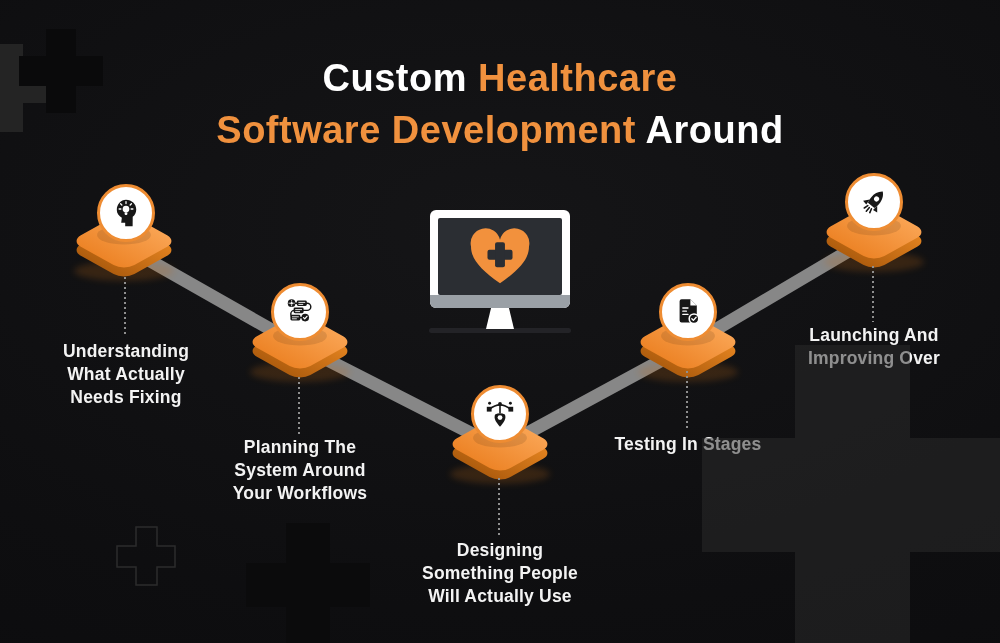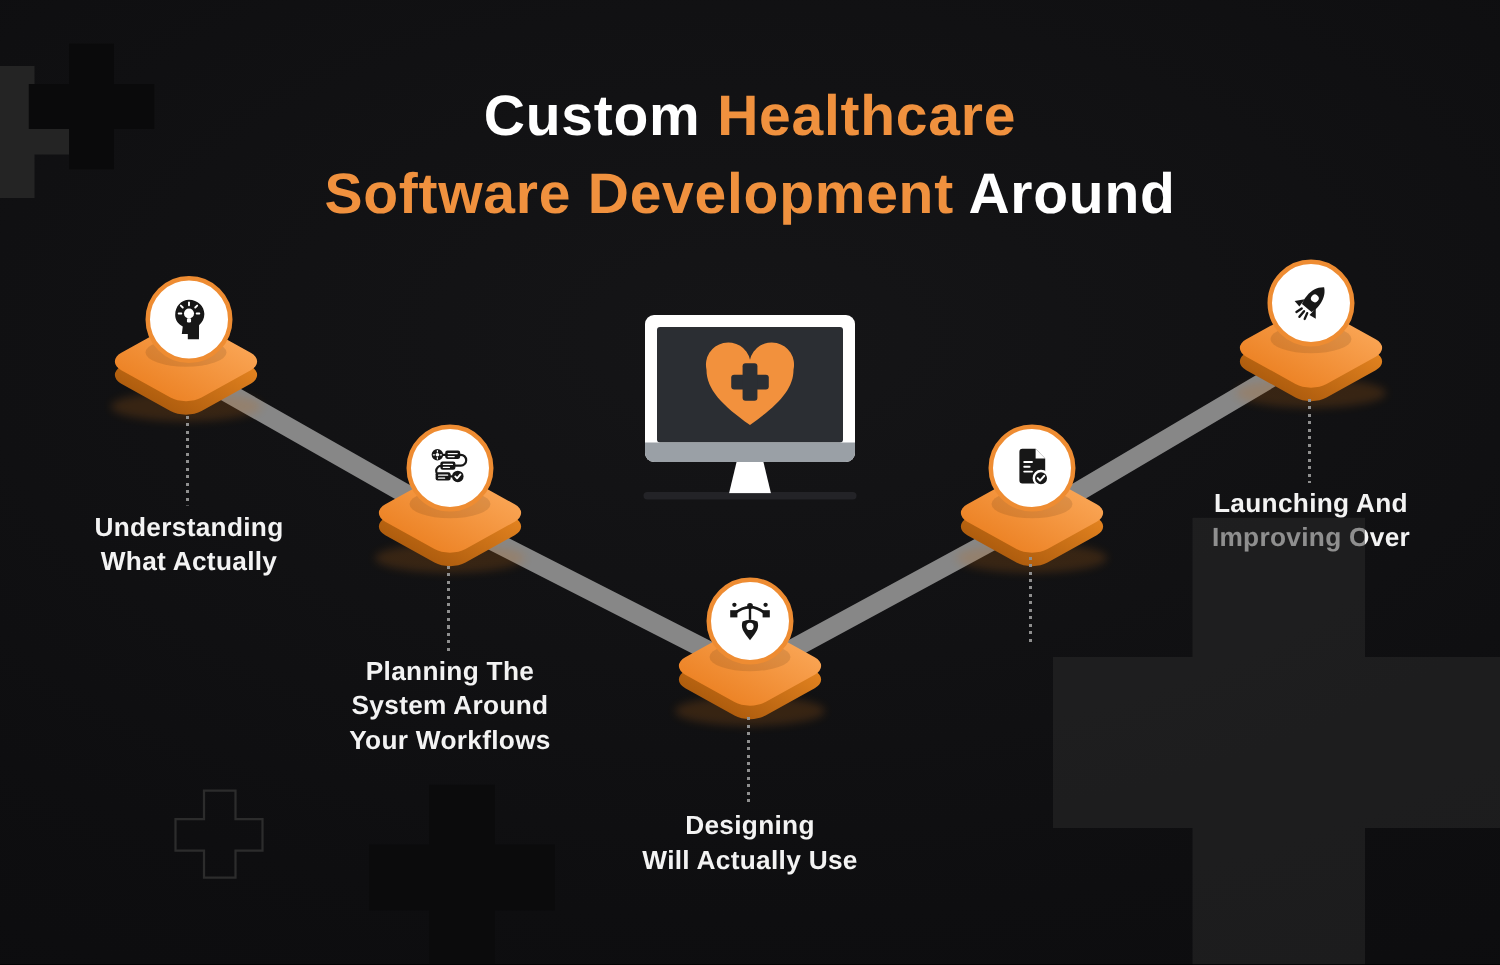--- a/index.html
+++ b/index.html
@@ -96,20 +96,21 @@
           <line x1="14.8" y1="10" x2="13.2" y2="8.4"></line>
           <line x1="25.2" y1="10" x2="26.8" y2="8.4"></line>
           <line x1="13.6" y1="15" x2="11.4" y2="15"></line>
           <line x1="26.4" y1="15" x2="28.6" y2="15"></line>
         </g>
       </svg>
     </div>
     <div class="label" style="left:16px;top:340px">
       <div>Understanding</div>
       <div>What Actually</div>
+      <div>Needs Fixing</div>
     </div>
   </div>
 
   <div class="node">
     <svg class="platform" style="left:220px;top:282px" width="160" height="120">
       <ellipse cx="80" cy="90" rx="50" ry="10" fill="#C06A14" opacity="0.22" filter="url(#softblur)"></ellipse>
       <rect x="-31" y="-31" width="62" height="62" rx="12" transform="translate(80,69) scale(1.22,0.68) rotate(45)" fill="url(#gSide)"></rect>
       <rect x="-31" y="-31" width="62" height="62" rx="12" transform="translate(80,60) scale(1.22,0.68) rotate(45)" fill="url(#gTop)"></rect>
       <ellipse cx="80" cy="54" rx="27" ry="9.5" fill="#000" opacity="0.10"></ellipse>
     </svg>
@@ -167,20 +168,21 @@
         <circle cx="7" cy="6.5" r="1.8" fill="#171717"></circle>
         <circle cx="33" cy="6.5" r="1.8" fill="#171717"></circle>
         <circle cx="20" cy="7.5" r="2.4" fill="#171717"></circle>
         <line x1="20" y1="9" x2="20" y2="19" stroke="#171717" stroke-width="2"></line>
         <path d="M20 36 C14.5 29.5 12 25.5 13.8 20.5 Q20 17.5 26.2 20.5 C28 25.5 25.5 29.5 20 36 Z" fill="#171717"></path>
         <circle cx="20" cy="24.5" r="3" fill="#fff"></circle>
       </svg>
     </div>
     <div class="label" style="left:390px;top:539px">
       <div>Designing</div>
+      <div>Something People</div>
       <div>Will Actually Use</div>
     </div>
   </div>
 
   <div class="node">
     <svg class="platform" style="left:608px;top:282px" width="160" height="120">
       <ellipse cx="80" cy="90" rx="50" ry="10" fill="#C06A14" opacity="0.22" filter="url(#softblur)"></ellipse>
       <rect x="-31" y="-31" width="62" height="62" rx="12" transform="translate(80,69) scale(1.22,0.68) rotate(45)" fill="url(#gSide)"></rect>
       <rect x="-31" y="-31" width="62" height="62" rx="12" transform="translate(80,60) scale(1.22,0.68) rotate(45)" fill="url(#gTop)"></rect>
       <ellipse cx="80" cy="54" rx="27" ry="9.5" fill="#000" opacity="0.10"></ellipse>
@@ -193,20 +195,21 @@
         <g stroke="#fff" stroke-width="1.6" stroke-linecap="round">
           <line x1="13.5" y1="15" x2="20" y2="15"></line>
           <line x1="13.5" y1="19" x2="18" y2="19"></line>
           <line x1="13.5" y1="23" x2="20" y2="23"></line>
         </g>
         <circle cx="27.5" cy="28.5" r="6" fill="#171717" stroke="#fff" stroke-width="2"></circle>
         <path d="M24.8 28.5 l1.9 2 3.5-4" fill="none" stroke="#fff" stroke-width="1.7" stroke-linecap="round" stroke-linejoin="round"></path>
       </svg>
     </div>
     <div class="label" style="left:578px;top:433px">
+      <div>Testing In Stages</div>
     </div>
   </div>
 
   <div class="node">
     <svg class="platform" style="left:794px;top:172px" width="160" height="120">
       <ellipse cx="80" cy="90" rx="50" ry="10" fill="#C06A14" opacity="0.22" filter="url(#softblur)"></ellipse>
       <rect x="-31" y="-31" width="62" height="62" rx="12" transform="translate(80,69) scale(1.22,0.68) rotate(45)" fill="url(#gSide)"></rect>
       <rect x="-31" y="-31" width="62" height="62" rx="12" transform="translate(80,60) scale(1.22,0.68) rotate(45)" fill="url(#gTop)"></rect>
       <ellipse cx="80" cy="54" rx="27" ry="9.5" fill="#000" opacity="0.10"></ellipse>
     </svg>

